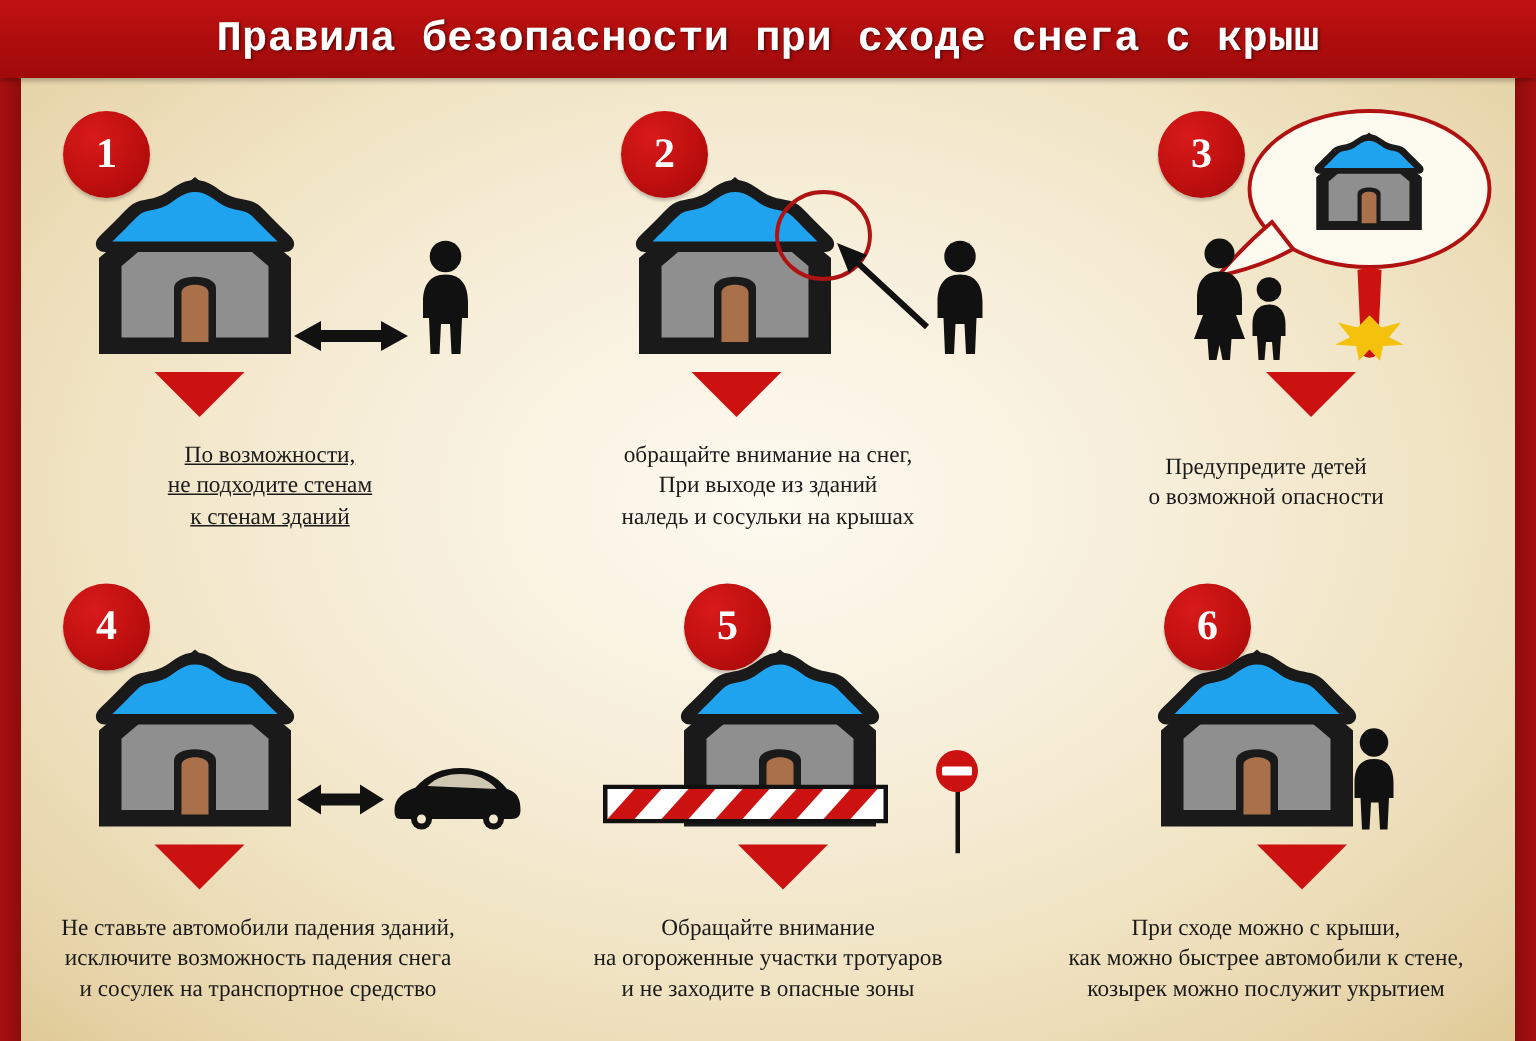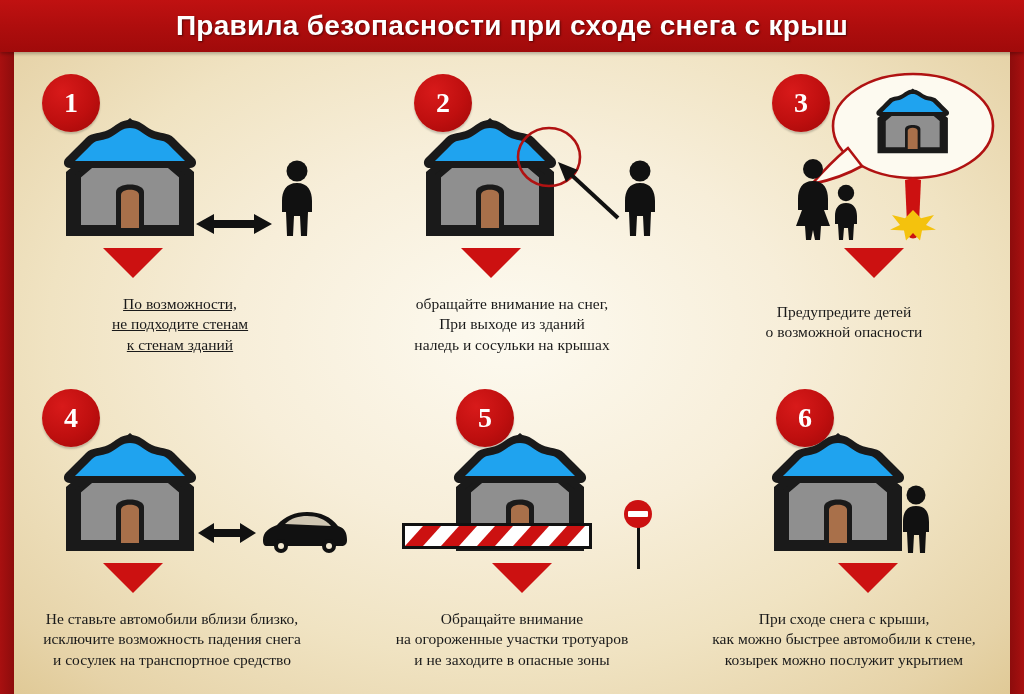--- a/index.html
+++ b/index.html
@@ -44,21 +44,21 @@
     justify-content: center;
     box-shadow: 0 2px 3px rgba(0,0,0,0.25);
   }
   .title-bar h1 {
     margin: 0;
     color: #ffffff;
     font-size: 28px;
     font-weight: bold;
     letter-spacing: 0.3px;
     text-shadow: 1px 1px 2px rgba(0,0,0,0.5);
-    font-family: Liberation Sans, sans-serif;
+    font-family: Liberation Mono, monospace;
     text-align: center;
   }
 
   .grid {
     position: absolute;
     left: 14px;
     top: 52px;
     width: 996px;
     height: 642px;
   }
@@ -290,21 +290,21 @@
 
         <div class="dblarrow" style="left:182px; top:148px;">
           <svg width="62" height="24" viewBox="0 0 62 24">
             <path d="M2 12 L18 2 L18 8 L44 8 L44 2 L60 12 L44 22 L44 16 L18 16 L18 22 Z" fill="#111"></path>
           </svg>
         </div>
 
         <div class="arrow-down" style="left:89px; top:190px;"></div>
       </div>
       <div class="caption" style="left:-8px; top:236px;">
-        <span class="ln">Не ставьте автомобили вблизи близко,</span>
+        <span class="ln">Не ставьте автомобили падения зданий,</span>
         <span class="ln">исключите возможность падения снега</span>
         <span class="ln">и сосулек на транспортное средство</span>
       </div>
     </div>
 
     <div class="cell" style="left:332px; top:321px;">
       <div class="art">
         <div class="badge" style="left:110px; top:16px;">5</div>
 
         <div class="house" style="left:100px; top:52px;">
@@ -367,20 +367,20 @@
         <div class="person" style="left:222px; top:112px;">
           <svg width="32" height="70" viewBox="0 0 32 70">
             <circle cx="16" cy="10" r="9.5" fill="#111"></circle>
             <path d="M16 21 C6 21 3 28 3 37 L3 47 L7 47 L8 68 L13 68 L14 50 L19 50 L20 68 L25 68 L26 47 L29 47 L29 37 C29 28 26 21 16 21 Z" fill="#111"></path>
           </svg>
         </div>
 
         <div class="arrow-down" style="left:160px; top:190px;"></div>
       </div>
       <div class="caption" style="left:0px; top:236px;">
-        <span class="ln">При сходе снега с крыши,</span>
+        <span class="ln">При сходе можно с крыши,</span>
         <span class="ln">как можно быстрее автомобили к стене,</span>
         <span class="ln">козырек можно послужит укрытием</span>
       </div>
     </div>
 
   </div>
 </div>
 
 </body></html>

